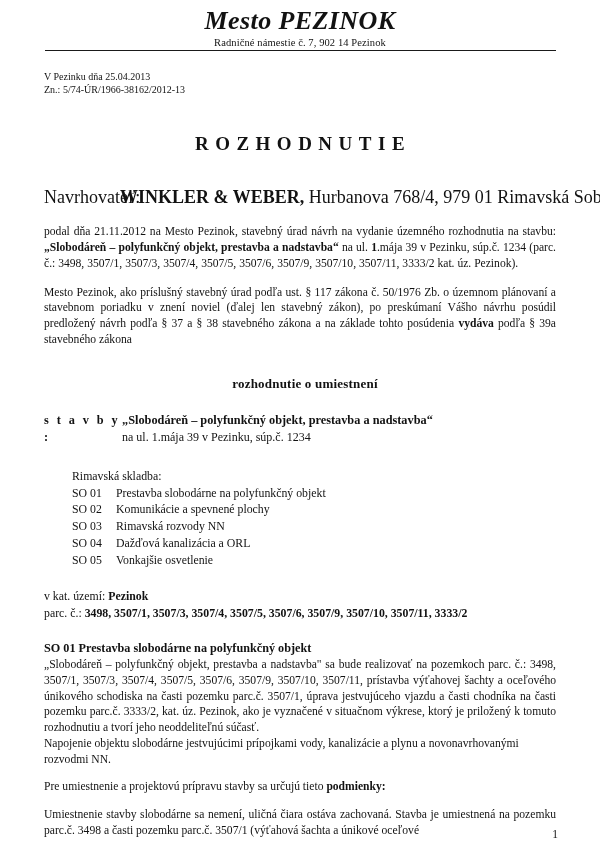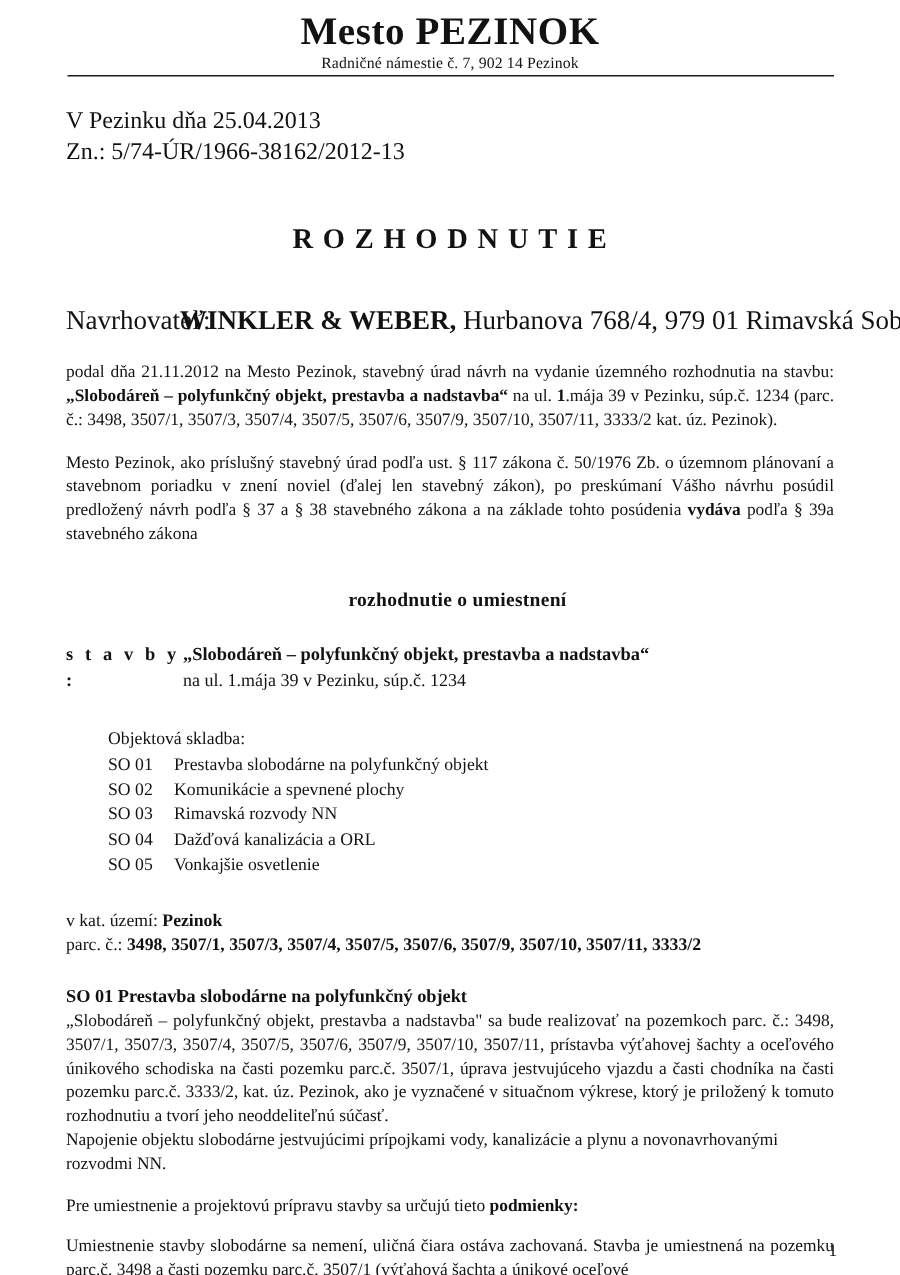--- a/index.html
+++ b/index.html
@@ -25,20 +25,21 @@
   .letterhead {
     text-align: center;
     padding-top: 6px;
   }
   .org-title {
     font-size: 26px;
     font-weight: bold;
     letter-spacing: 0.4px;
     line-height: 1.12;
     margin: 0;
+    font-style: italic;
   }
   .org-address {
     font-size: 10.5px;
     font-weight: normal;
     letter-spacing: 0.1px;
     margin: 2px 0 0 0;
     line-height: 1.1;
   }
   .rule {
     width: 511px;
@@ -50,21 +51,21 @@
     font-size: 11px;
     font-weight: bold;
     letter-spacing: 2.6px;
     margin: 3px 0 0 0;
     line-height: 1.2;
   }
 
   
   .refblock {
     margin: 19px 0 0 44px;
-    font-size: 16px;
+    font-size: 10px;
     line-height: 1.35;
     font-family: Liberation Serif, serif;
   }
   .refblock div { white-space: pre; }
 
   
   .doc-heading {
     text-align: center;
     font-size: 19px;
     font-weight: bold;
@@ -196,21 +197,21 @@
     <p class="para tight"><span>Mesto Pezinok, ako príslušný stavebný úrad podľa ust.  § 117 zákona č. 50/1976 Zb. o územnom plánovaní a stavebnom poriadku v znení  noviel (ďalej len stavebný zákon), po preskúmaní Vášho návrhu posúdil  predložený návrh podľa § 37 a § 38 stavebného zákona a na základe tohto  posúdenia </span><b>vydáva</b><span> podľa § 39a stavebného zákona</span></p>
   </div>
 
   <div class="subheading">rozhodnutie o umiestnení</div>
 
   <div class="stavby">
     <span class="tag">s t a v b y :</span><span class="val"><span class="t1">„Slobodáreň – polyfunkčný objekt, prestavba a nadstavba“</span><br><span class="t2">na ul. 1.mája 39 v Pezinku, súp.č. 1234</span></span>
   </div>
 
   <div class="objlist">
-    <div>Objektová skladba:</div>
+    <div>Rimavská skladba:</div>
     <div class="item"><span class="code">SO 01</span><span>Prestavba slobodárne na polyfunkčný objekt</span></div>
     <div class="item"><span class="code">SO 02</span><span>Komunikácie a spevnené plochy</span></div>
     <div class="item"><span class="code">SO 03</span><span>Rimavská rozvody NN</span></div>
     <div class="item"><span class="code">SO 04</span><span>Dažďová kanalizácia a ORL</span></div>
     <div class="item"><span class="code">SO 05</span><span>Vonkajšie osvetlenie</span></div>
   </div>
 
   <div class="cadastre">
     <div><span>v kat. území: </span><b>Pezinok</b></div>
     <div><span>parc. č.: </span><b>3498, 3507/1, 3507/3, 3507/4, 3507/5, 3507/6, 3507/9, 3507/10, 3507/11, 3333/2</b></div>

